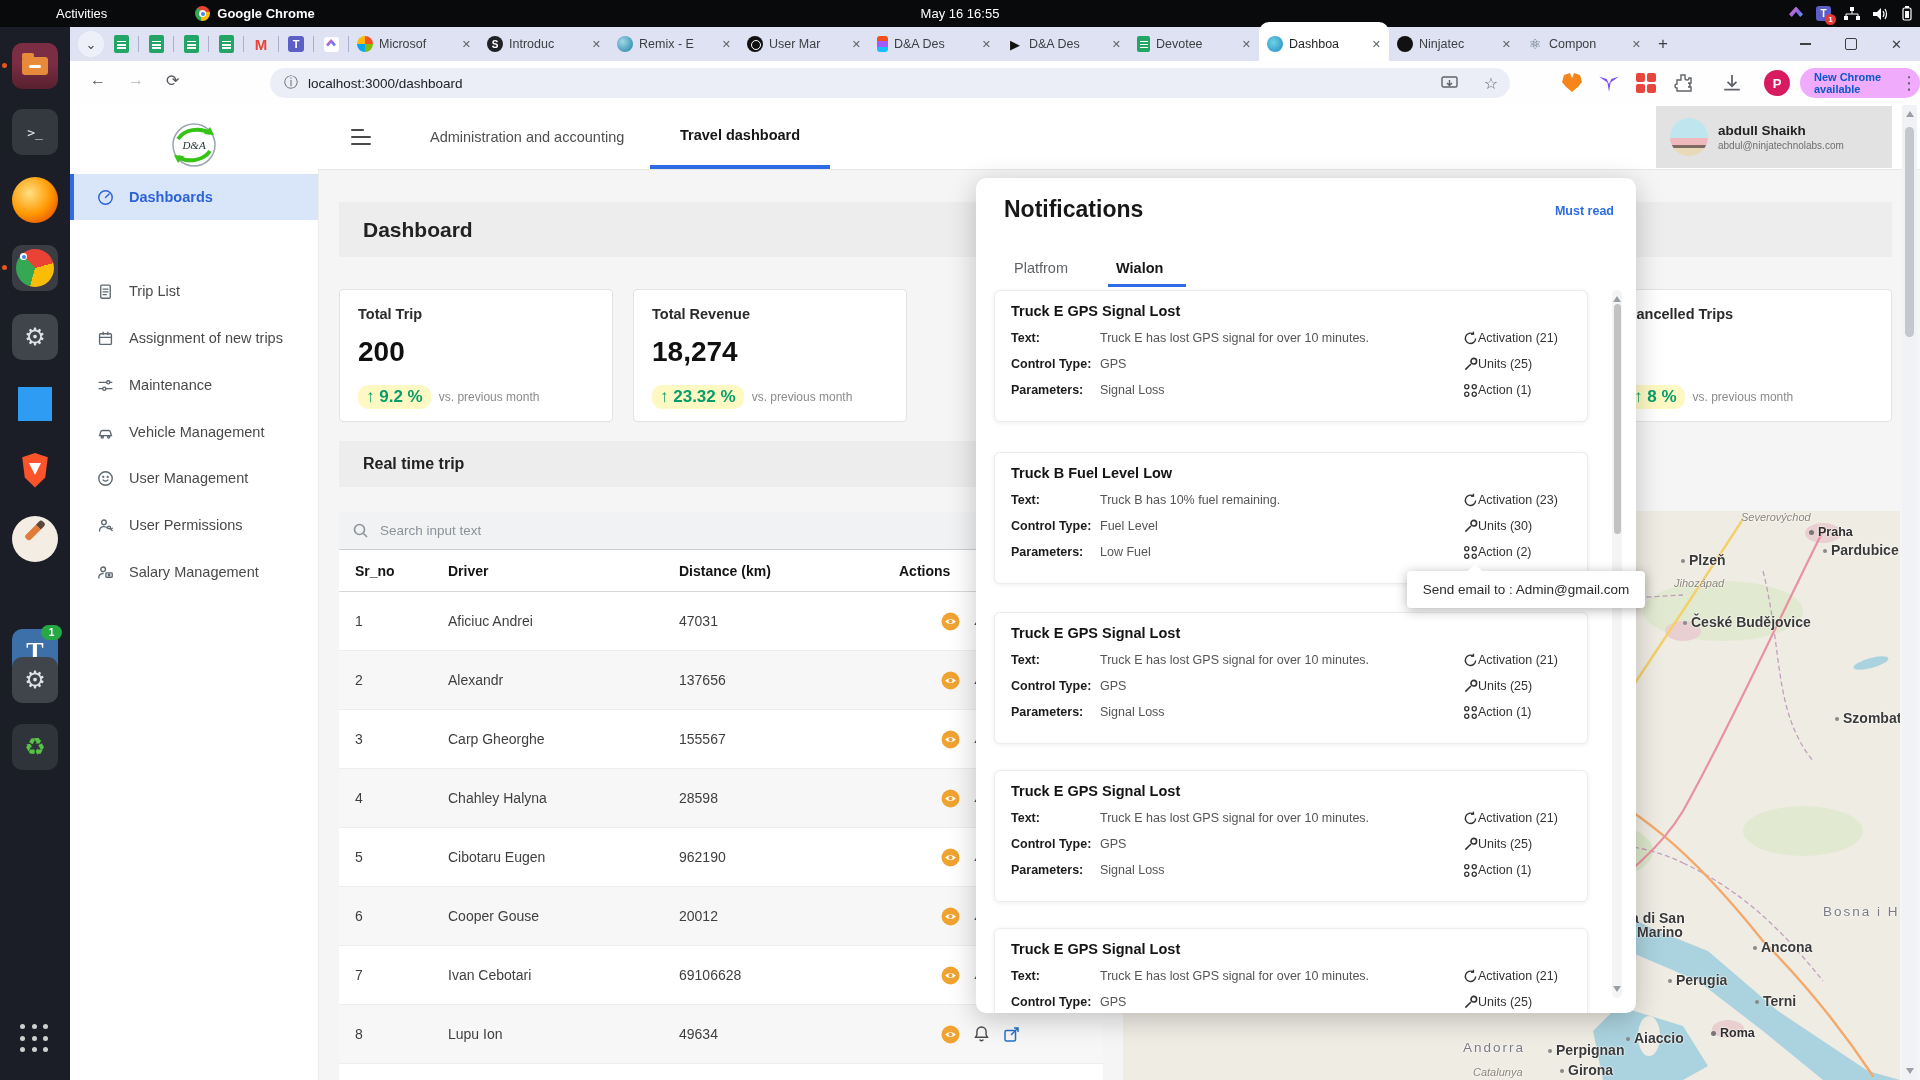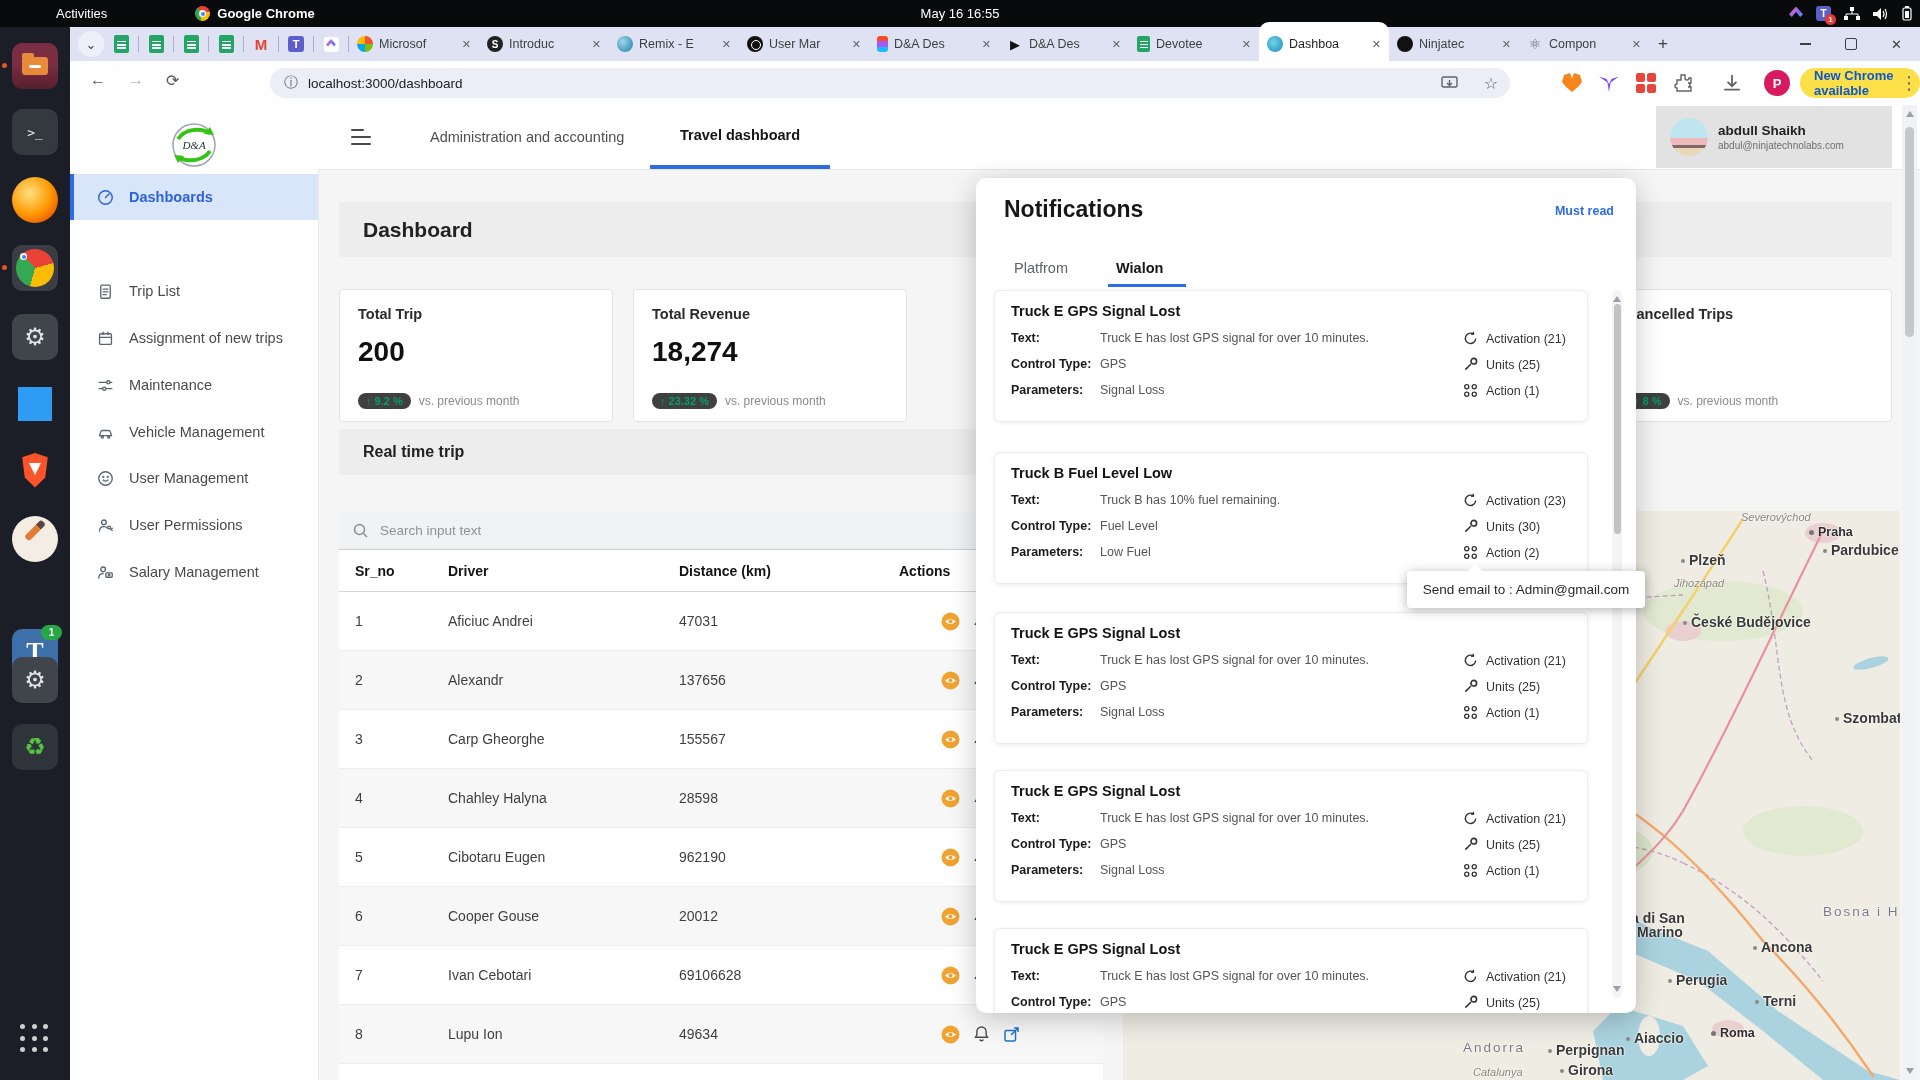--- a/index.html
+++ b/index.html
@@ -107,22 +107,22 @@
   .ext-robot{border-radius:50%;background:#34a853;position:relative;}
   .ext-robot::after{content:"";position:absolute;left:5px;top:7px;width:3px;height:3px;border-radius:50%;background:#fff;
     box-shadow:7px 0 0 #fff;}
   .ext-fox{background:#f6851b;clip-path:polygon(10% 10%,40% 0,50% 28%,60% 0,90% 10%,100% 45%,82% 68%,50% 95%,18% 68%,0 45%);}
   .ext-wing{background:#7c4dff;clip-path:polygon(0 18%,42% 48%,50% 95%,58% 48%,100% 18%,62% 30%,50% 55%,38% 30%);}
   .ext-grid{display:grid;grid-template-columns:1fr 1fr;gap:2px;}
   .ext-grid i{background:#e8453c;border-radius:2px;}
   .tb-glyph{position:absolute;top:11px;color:#5f6368;font-size:16px;}
   #avatarP{position:absolute;left:1694px;top:9px;width:26px;height:26px;border-radius:50%;background:#d81b60;color:#fff;
     font-size:13px;font-weight:bold;display:flex;align-items:center;justify-content:center;}
-  #update-pill{position:absolute;left:1730px;top:7px;height:30px;border-radius:15px;background:#fde047;color:#0b57d0;
-    font-size:13px;font-weight:bold;display:flex;align-items:center;padding:0 14px;}
+  #update-pill{position:absolute;left:1730px;top:7px;height:30px;border-radius:15px;background:#f0abfc;color:#0b57d0;
+    font-size:11px;font-weight:bold;display:flex;align-items:center;padding:0 14px;}
   
   #app{position:absolute;left:0;top:78px;width:1850px;height:975px;background:#f5f5f6;overflow:hidden;}
   
   #sidebar{position:absolute;left:0;top:0;width:248px;height:975px;background:#fff;border-right:1px solid #ececec;}
   #logo{position:absolute;left:96px;top:12px;}
   .side-item{position:absolute;left:0;width:248px;height:46px;display:flex;align-items:center;gap:14px;
     padding-left:26px;box-sizing:border-box;font-size:14.5px;color:#4a4a4a;}
   .side-item svg{flex:none;}
   .side-item.active{background:#d9e6fa;color:#2d62d8;font-weight:bold;}
   .side-item.active::before{content:"";position:absolute;left:0;top:0;width:4px;height:46px;background:#2d6ce5;}
@@ -139,28 +139,28 @@
   #usercard{position:absolute;right:28px;top:1px;width:236px;height:62px;background:#e2e2e2;
     display:flex;align-items:center;gap:10px;padding-left:14px;box-sizing:border-box;}
   #uavatar{width:38px;height:38px;border-radius:50%;flex:none;
     background:linear-gradient(180deg,#bfe6ef 0 52%,#f0b9be 52% 72%,#7e6a62 72% 78%,#e8d9b8 78%);}
   #uname{font-size:13.5px;font-weight:bold;color:#232323;}
   #uemail{font-size:10px;color:#6f6f6f;margin-top:2px;}
   
   .band{position:absolute;background:#ededee;display:flex;align-items:center;}
   #band-dash{left:269px;top:97px;width:1553px;height:55px;}
   #band-dash span{margin-left:24px;font-size:21px;font-weight:bold;color:#222;}
-  #band-real{left:269px;top:324px;width:764px;height:46px;}
+  #band-real{left:269px;top:336px;width:764px;height:46px;}
   #band-real span{margin-left:24px;font-size:16px;font-weight:bold;color:#222;}
   .stat-card{position:absolute;top:184px;height:133px;background:#fff;border:1px solid #e3e3e3;border-radius:4px;
     box-sizing:border-box;padding:16px 18px;}
   .stat-title{font-size:14.5px;color:#2b2b2b;font-weight:bold;}
   .stat-value{font-size:28px;font-weight:bold;color:#101010;margin-top:14px;}
   .stat-foot{position:absolute;left:18px;bottom:12px;display:flex;align-items:center;gap:8px;}
-  .pill{background:#404040;color:#049e6b;font-size:11px;font-weight:bold;border-radius:10px;padding:2px 8px;}
+  .pill{background:#fef9c3;color:#049e6b;font-size:17px;font-weight:bold;border-radius:10px;padding:2px 8px;}
   .stat-note{font-size:12px;color:#8b8b8b;}
   
   #searchbox{position:absolute;left:269px;top:407px;width:764px;height:37px;background:#f1f2f4;
     display:flex;align-items:center;gap:10px;padding-left:14px;box-sizing:border-box;}
   #searchbox input{border:none;background:transparent;outline:none;font-size:13.5px;color:#333;width:600px;
     font-family:"Liberation Sans",sans-serif;}
   #searchbox input::placeholder{color:#8d9297;}
   #table{position:absolute;left:269px;top:444px;width:764px;background:#fff;}
   .t-head{display:grid;grid-template-columns:109px 231px 220px 204px;height:41px;align-items:center;
     border-top:1px solid #cfcfcf;border-bottom:1px solid #d8d8d8;font-size:14px;font-weight:bold;color:#141414;}
@@ -192,21 +192,21 @@
   #notif-title{position:absolute;left:28px;top:18px;font-size:23px;font-weight:bold;color:#171717;}
   #must-read{position:absolute;right:22px;top:26px;font-size:12.5px;color:#2d6ce5;font-weight:bold;}
   .ntab{position:absolute;top:72px;height:36px;display:flex;align-items:center;font-size:14.5px;color:#5f6368;}
   .ntab.active{color:#151515;font-weight:bold;}
   #ntab-underline{position:absolute;left:132px;top:106px;width:78px;height:3px;background:#2d6ce5;}
   .ncard{position:absolute;left:18px;width:594px;height:132px;background:#fff;border:1px solid #ececec;border-radius:6px;
     box-shadow:0 1px 5px rgba(0,0,0,.07);box-sizing:border-box;}
   .ncard .ntitle{position:absolute;left:16px;top:12px;font-size:14.5px;font-weight:bold;color:#141414;}
   .nlab{position:absolute;left:16px;font-size:12.5px;font-weight:bold;color:#1b1b1b;}
   .nval{position:absolute;left:105px;font-size:12.5px;color:#555;}
-  .nstat{position:absolute;left:468px;display:flex;align-items:center;gap:8px;font-size:12.5px;color:#333;}
+  .nstat{position:absolute;left:468px;display:flex;align-items:flex-start;font-size:12.5px;color:#333;}
   .r1{top:40px;} .r2{top:66px;} .r3{top:92px;}
   #notifscroll{position:absolute;right:14px;top:112px;width:10px;height:708px;background:#f4f4f4;border-radius:5px;}
   #notifscroll .thumb{position:absolute;left:1.5px;top:14px;width:7px;height:230px;border-radius:4px;background:#c2c2c2;}
   
   #tooltip{position:absolute;left:1337px;top:466px;width:238px;height:37px;background:#fff;border-radius:4px;
     box-shadow:0 2px 12px rgba(0,0,0,.3);z-index:60;display:flex;align-items:center;justify-content:center;
     font-size:13.5px;color:#2b2b2b;}
   #tooltip::before{content:"";position:absolute;left:60px;top:-7px;width:0;height:0;
     border-left:8px solid transparent;border-right:8px solid transparent;border-bottom:8px solid #fff;}
 </style>

